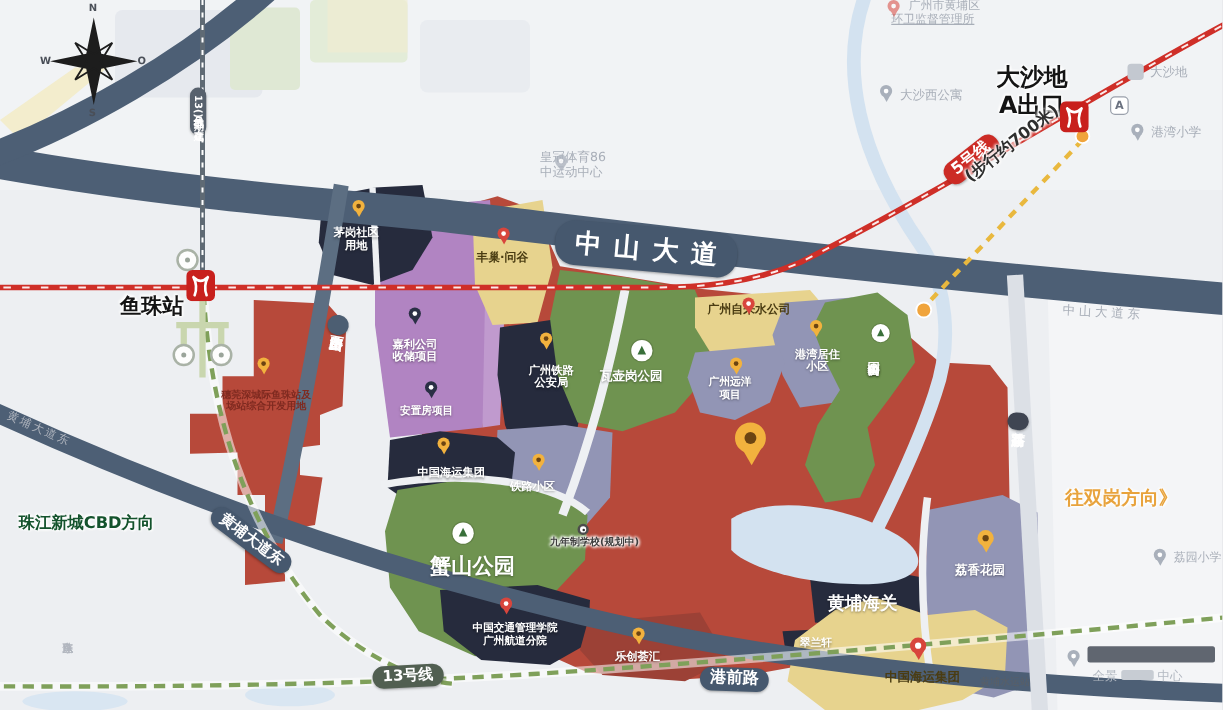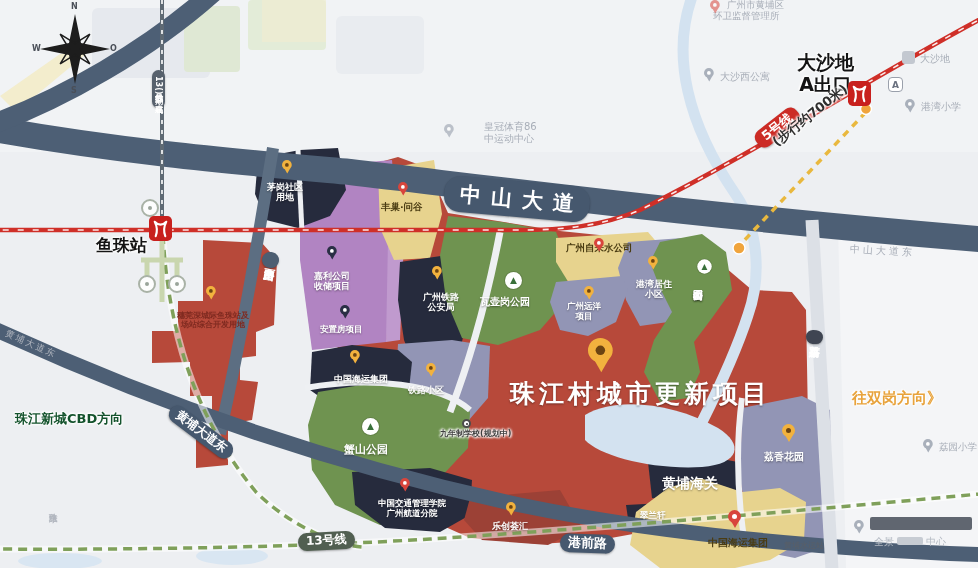--- a/index.html
+++ b/index.html
@@ -175,21 +175,20 @@
 
   <div class="lbl cap" style="left:298px;top:532px;font-size:12px;background:#515f51;transform:rotate(-3deg);">13号线</div>
 
   <div class="lbl halo" style="left:15px;top:412px;font-size:13px;font-weight:bold;color:#14532d;">珠江新城CBD方向</div>
   <div class="lbl halo" style="left:852px;top:390px;font-size:15px;font-weight:bold;color:#e8a33c;">往双岗方向》</div>
 
   <div class="pin pin-yellow pin-big" style="left:588px;top:338px;">
       <i class="head"></i>
       <i class="tail"></i>
     </div>
-  <div class="lbl white-lbl" style="left:510px;top:380px;font-size:25px;letter-spacing:4px;">珠江村城市更新项目</div>
 
   <div class="pin pin-yellow pin-sm" style="left:206px;top:286px;">
       <i class="head"></i>
       <i class="tail"></i>
     </div>
   <div class="lbl red-lbl two-line" style="left:158px;top:311px;font-size:8px;width:110px;">
     <div>穗莞深城际鱼珠站及</div>
     <div>场站综合开发用地</div>
   </div>
 
@@ -268,21 +267,21 @@
     </div>
   <div class="lbl white-lbl" style="left:408px;top:385px;font-size:9px;">铁路小区</div>
 
   <div class="pin pin-yellow pin-sm" style="left:350px;top:350px;">
       <i class="head"></i>
       <i class="tail"></i>
     </div>
   <div class="lbl white-lbl" style="left:334px;top:374px;font-size:9px;">中国海运集团</div>
 
   <div class="tree" style="left:362px;top:418px;"></div>
-  <div class="lbl white-lbl" style="left:344px;top:444px;font-size:11px;">蟹山公园</div>
+  <div class="lbl white-lbl" style="left:344px;top:444px;font-size:17px;">蟹山公园</div>
 
   <div class="dotpin" style="left:462px;top:419px;"></div>
   <div class="lbl halo" style="left:440px;top:429px;font-size:8px;color:#3f3f3f;font-weight:bold;">九年制学校(规划中)</div>
 
   <div class="pin pin-red pin-sm" style="left:400px;top:478px;">
       <i class="head"></i>
       <i class="tail"></i>
     </div>
   <div class="lbl white-lbl two-line" style="left:372px;top:499px;font-size:8.5px;width:80px;">
     <div>中国交通管理学院</div>
@@ -310,31 +309,31 @@
       <i class="tail"></i>
     </div>
   <div class="lbl dark-lbl" style="left:708px;top:537px;font-size:10px;">中国海运集团</div>
 
   <div class="lbl" style="left:784px;top:541px;font-size:8px;color:#5a5f66;">黄埔水运站</div>
 
   <div class="pin pin-gray pin-sm" style="left:444px;top:124px;opacity:.75;">
       <i class="head"></i>
       <i class="tail"></i>
     </div>
-  <div class="lbl faint" style="left:484px;top:121px;font-size:10px;">
+  <div class="lbl faint" style="left:432px;top:121px;font-size:10px;">
     <div>皇冠体育86</div>
     <div>中运动中心</div>
   </div>
 
   <div class="pin pin-red pin-sm" style="left:710px;top:0px;opacity:.55;">
       <i class="head"></i>
       <i class="tail"></i>
     </div>
   <div class="lbl faint" style="left:727px;top:0px;font-size:9.5px;">广州市黄埔区</div>
-  <div class="lbl faint" style="left:713px;top:11px;font-size:9.5px;">环卫监督管理所</div>
+  <div class="lbl faint" style="left:713px;top:11px;font-size:9.5px;text-decoration:underline;">环卫监督管理所</div>
 
   <div class="pin pin-gray pin-sm" style="left:704px;top:68px;">
       <i class="head"></i>
       <i class="tail"></i>
     </div>
   <div class="lbl faint" style="left:720px;top:71px;font-size:10px;">大沙西公寓</div>
 
   <div class="bldg" style="left:902px;top:51px;"></div>
   <div class="lbl faint" style="left:920px;top:53px;font-size:10px;">大沙地</div>
 

